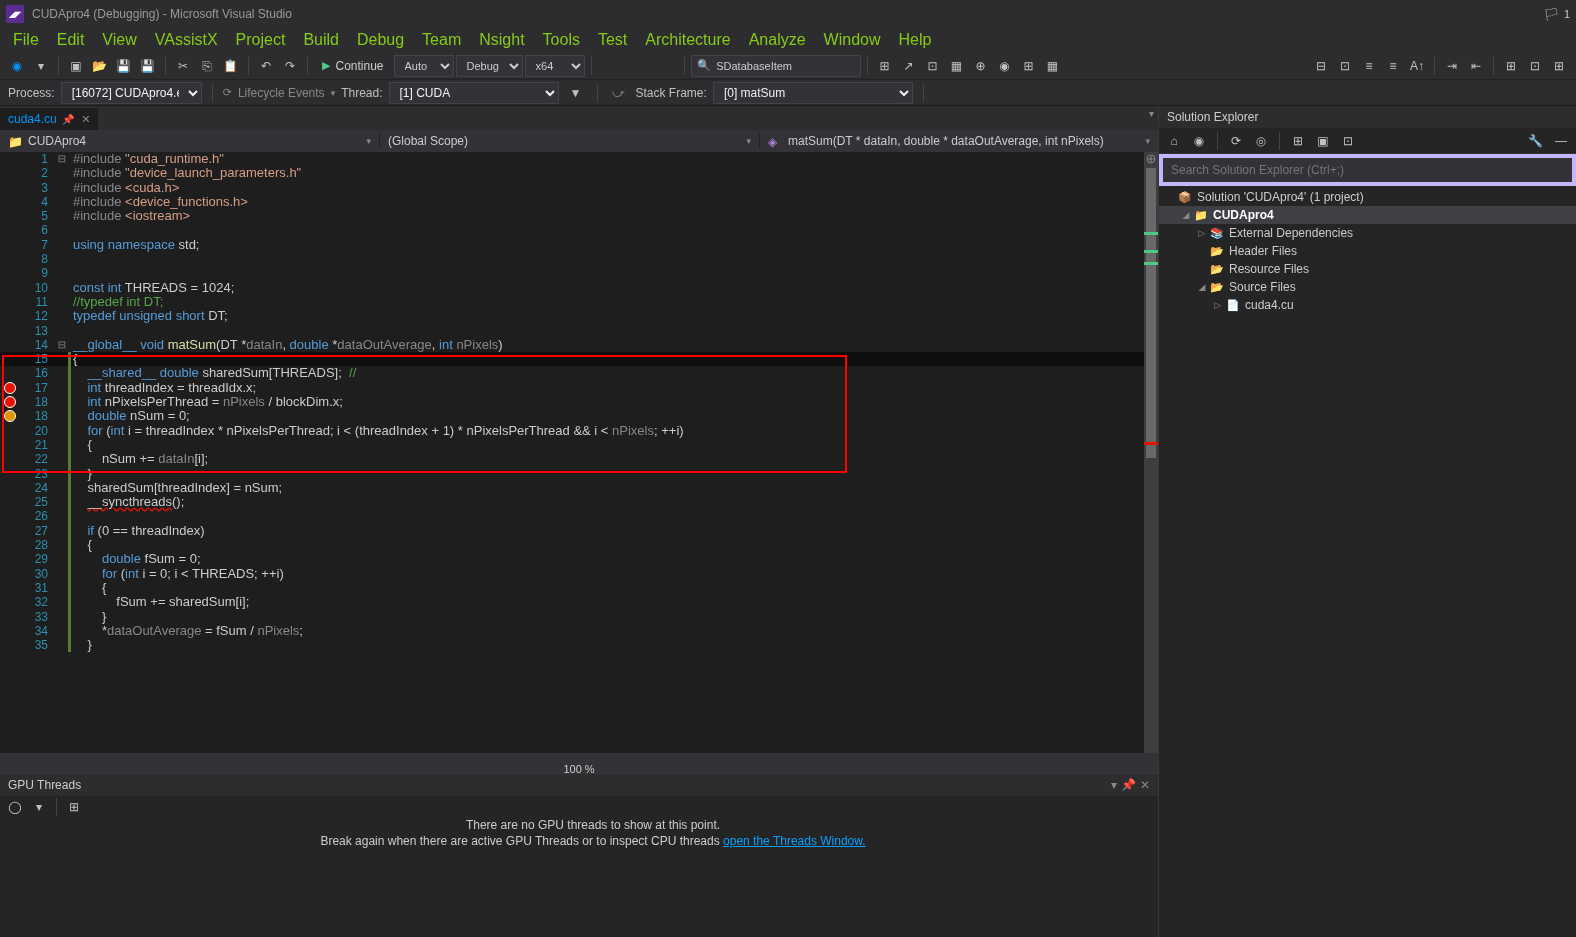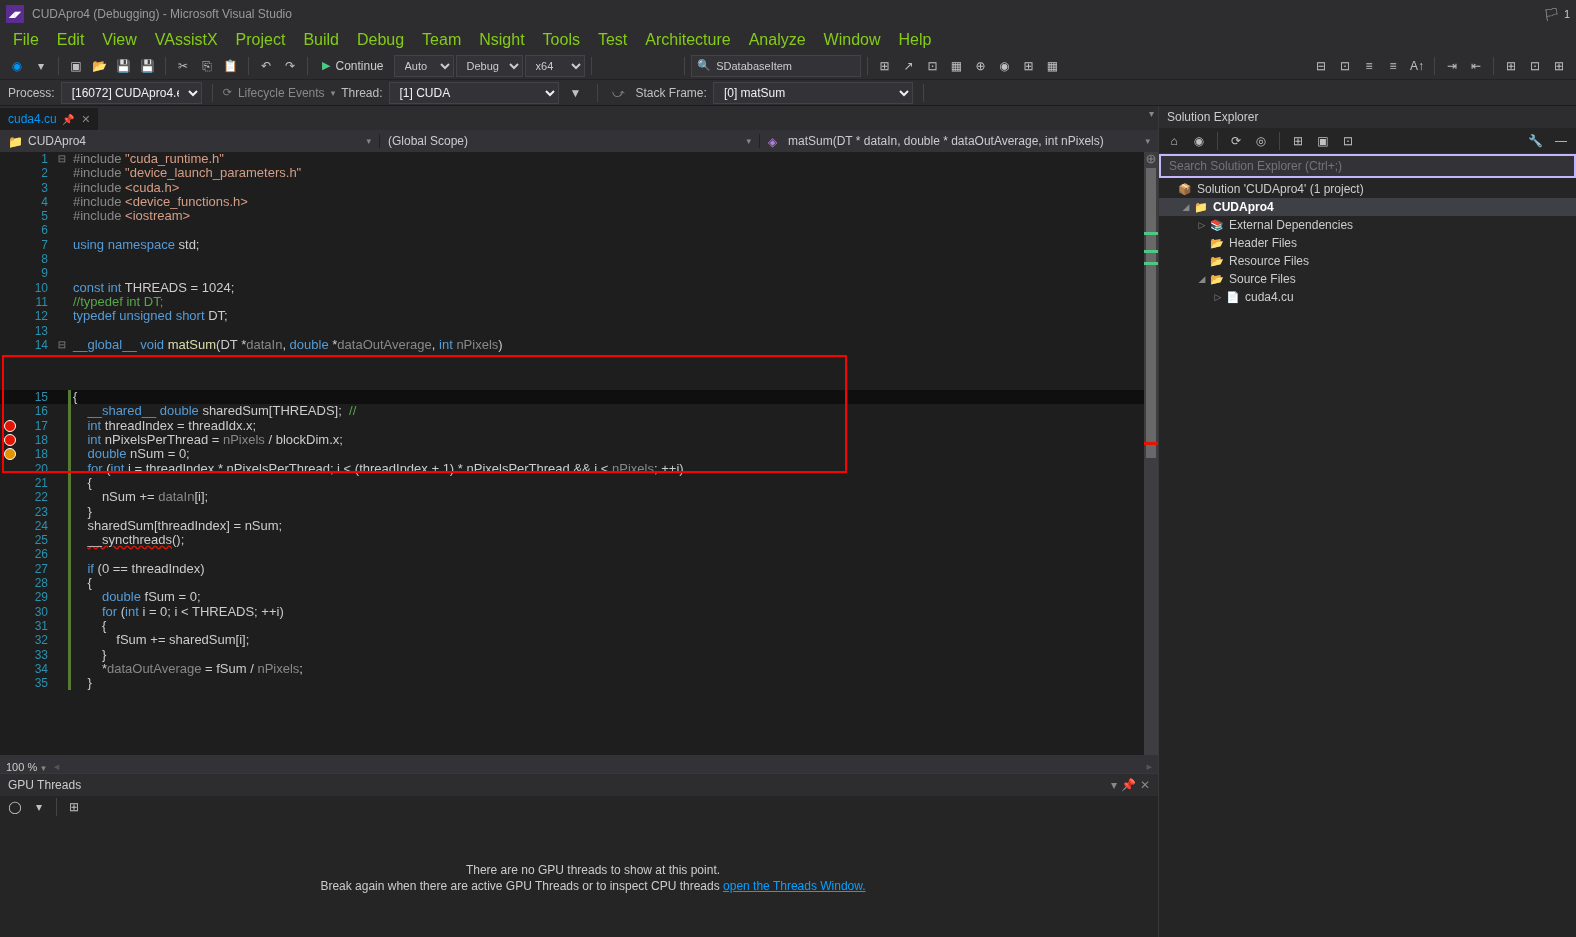--- a/index.html
+++ b/index.html
@@ -60,40 +60,40 @@
 .ln { width: 36px; text-align: right; color: #2b91af; padding-right: 8px; flex-shrink: 0; font-size: 12px;}
 .fold { width: 12px; flex-shrink: 0; color: #888; text-align: center; font-size: 10px; }
 .change-bar { width: 3px; flex-shrink: 0; }
 .change-bar.g { background: #577b32; }
 .code { flex: 1; padding-left: 2px; }
 .c-kw { color: #569cd6; }
 .c-str { color: #d69d85; }
 .c-cmt { color: #57a64a; }
 .c-fn { color: #dcdcaa; }
 .c-gray { color: #888; }
-.highlight-line { background: #0f0f0f; margin-top: 38px; }
+.highlight-line { background: #0f0f0f; }
 
 .red-box { position: absolute; border: 2.5px solid #ff0000; pointer-events: none; }
 
 
-.editor-footer { height: 18px; background: #333337; display: flex; align-items: flex-end; padding: 0 6px; color: #ccc; font-size: 11px; }
+.editor-footer { height: 18px; background: #333337; display: flex; align-items: center; padding: 10px 6px; color: #ccc; font-size: 11px; flex-direction: column; }
 .editor-footer .right { margin-left: auto; }
 
 
 .bottom-panel { height: 164px; background: #252526; border-top: 1px solid #383838; display: flex; flex-direction: column; }
 .bp-header { height: 22px; background: #2d2d30; display: flex; align-items: center; padding: 0 8px; color: #ccc; font-size: 12px; }
 .bp-header-right { margin-left: auto; display: flex; gap: 4px; color: #888; }
 .bp-toolbar { height: 22px; background: #252526; display: flex; align-items: center; padding: 0 4px; gap: 2px; }
-.bp-content { flex: 1; background: #252526; display: flex; flex-direction: column; align-items: center; justify-content: center; color: #ccc; font-size: 12px; gap: 2px; margin-left: 28px; }
+.bp-content { flex: 1; background: #252526; display: flex; flex-direction: column; align-items: center; color: #ccc; font-size: 12px; gap: 2px; margin-left: 28px; }
 .bp-content a { color: #08a0ff; text-decoration: underline; }
 
 
 .se-header { height: 22px; background: #2d2d30; display: flex; align-items: center; padding: 0 8px; font-size: 12px; color: #ccc; }
 .se-toolbar { height: 26px; background: #252526; display: flex; align-items: center; padding: 0 4px; gap: 3px; border-bottom: 1px solid #333; }
-.se-search { height: 24px; background: #333337; border: 2px solid #c4b5fd; }
+.se-search { height: 32px; background: #333337; border: 4px solid #c4b5fd; }
 .se-search input { width: 100%; height: 100%; background: transparent; border: none; color: #999; padding: 0 8px; font-size: 12px; outline: none; }
 .se-tree { flex: 1; padding: 2px 0; }
 .se-row { display: flex; align-items: center; height: 18px; padding-left: 4px; font-size: 12px; color: #ccc; cursor: pointer; }
 .se-row.sel { background: #3f3f46; }
 .se-arrow { width: 14px; color: #888; font-size: 9px; text-align: center; }
 .se-icon { width: 16px; height: 14px; margin-right: 4px; display: inline-flex; align-items: center; justify-content: center; font-size: 11px; }
 .se-row .bold { font-weight: bold; color: #fff; }
 
 
 .scroll-v { position: absolute; right: 0; top: 0; bottom: 0; width: 14px; background: #3e3e42; }

